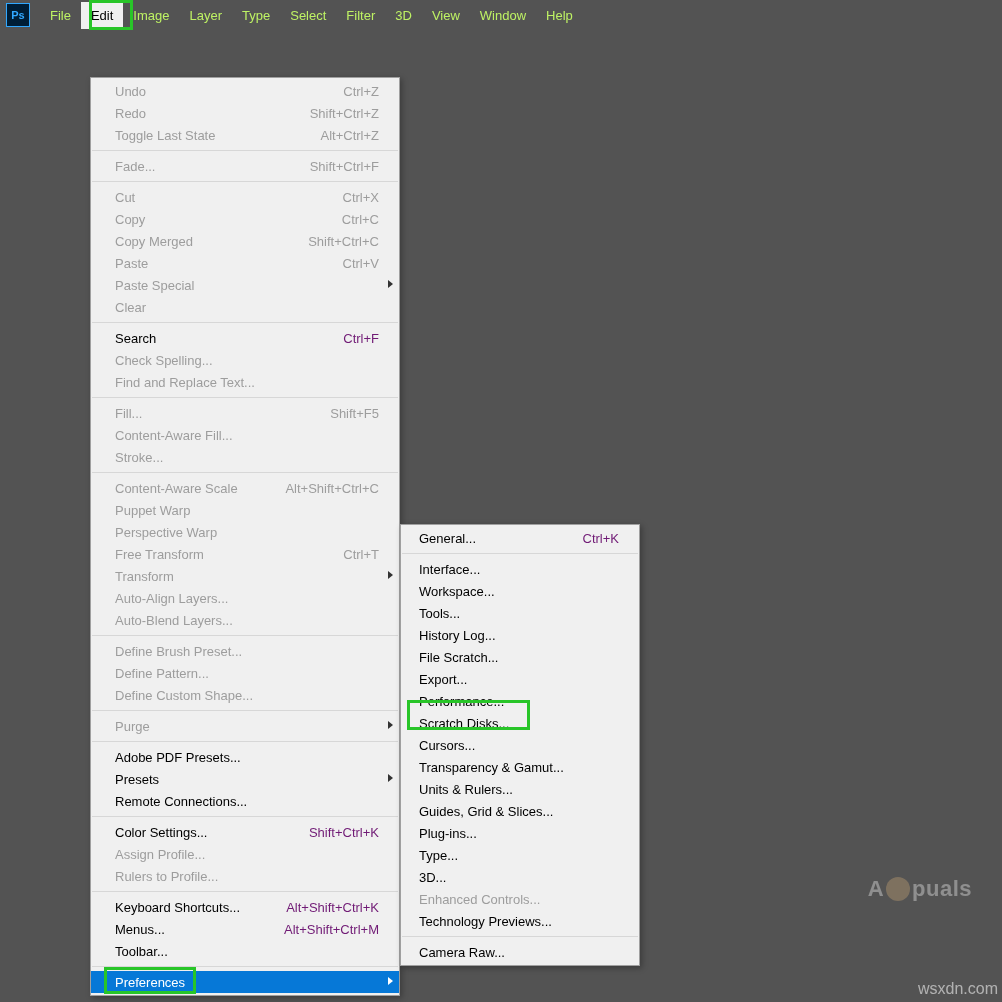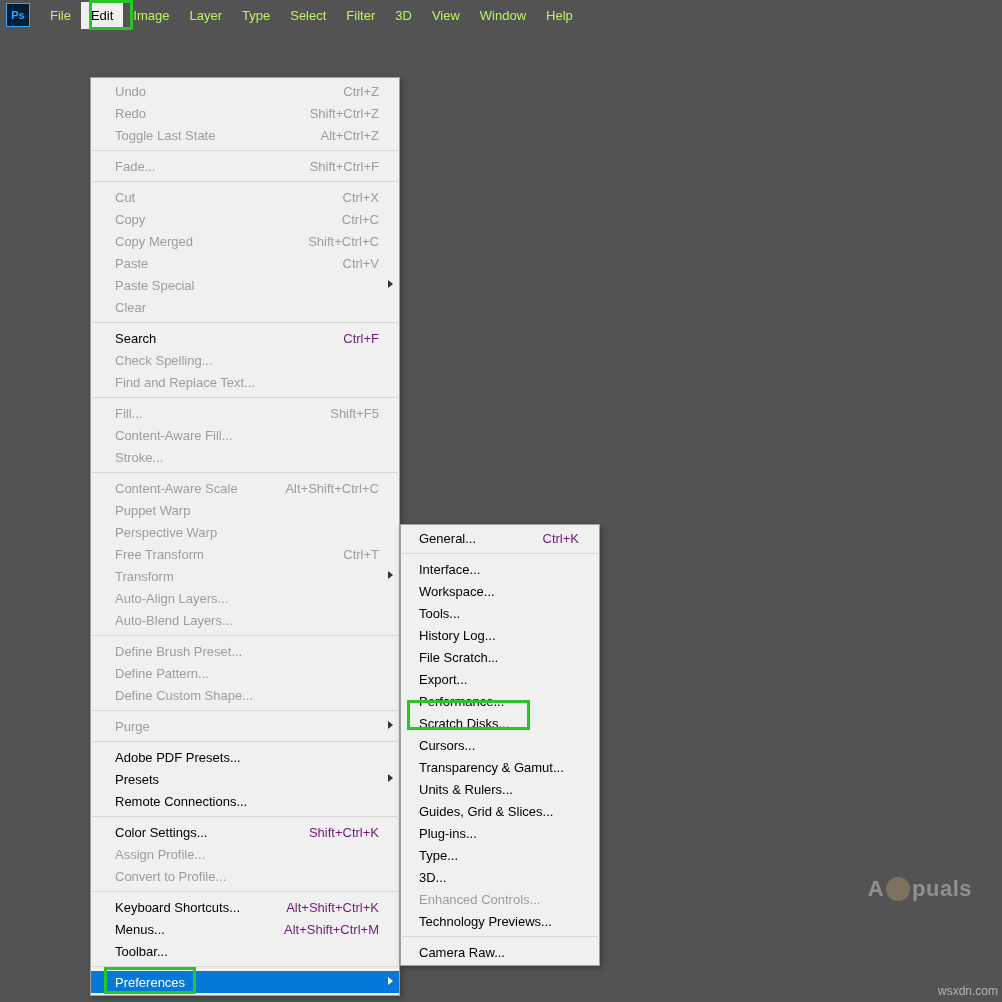--- a/index.html
+++ b/index.html
@@ -76,21 +76,21 @@
   }
   .menu-item.selected .arrow { border-left-color: #fff; }
   .menu-sep {
     height: 1px; margin: 4px 1px;
     background: #d7d7d7;
   }
 
   .submenu {
     position: absolute;
     top: 524px; left: 400px;
-    width: 200px;
+    width: 240px;
     background: #f0f0f0;
     border: 1px solid #a0a0a0;
     box-shadow: 2px 2px 6px rgba(0,0,0,.3);
     padding: 2px 0;
   }
   .submenu .menu-item { padding-left: 18px; }
 
   .watermark {
     position: absolute;
     right: 30px; bottom: 100px;
@@ -103,21 +103,21 @@
   .watermark .avatar {
     width: 24px; height: 24px;
     background: rgba(180,150,110,.45);
     border-radius: 50%;
     display: inline-block;
   }
   .source-tag {
     position: absolute;
     right: 4px; bottom: 4px;
     color: rgba(255,255,255,.55);
-    font-size: 12px;
+    font-size: 16px;
   }
 </style>
 </head>
 <body>
 
 <div class="menubar">
   <div class="ps-logo">Ps</div>
   <div id="menubar-items" style="display: contents;"></div>
 <div class="menubar-item">File</div>
     <div class="menubar-item active">Edit</div>
@@ -249,21 +249,21 @@
     </div>
     <div class="menu-sep"></div>
     <div class="menu-item">
       <span class="label">Color Settings...</span>
       <span class="shortcut">Shift+Ctrl+K</span>
     </div>
     <div class="menu-item disabled">
       <span class="label">Assign Profile...</span>
     </div>
     <div class="menu-item disabled">
-      <span class="label">Convert to Profile...</span>
+      <span class="label">Rulers to Profile...</span>
     </div>
     <div class="menu-sep"></div>
     <div class="menu-item">
       <span class="label">Keyboard Shortcuts...</span>
       <span class="shortcut">Alt+Shift+Ctrl+K</span>
     </div>
     <div class="menu-item">
       <span class="label">Menus...</span>
       <span class="shortcut">Alt+Shift+Ctrl+M</span>
     </div>

